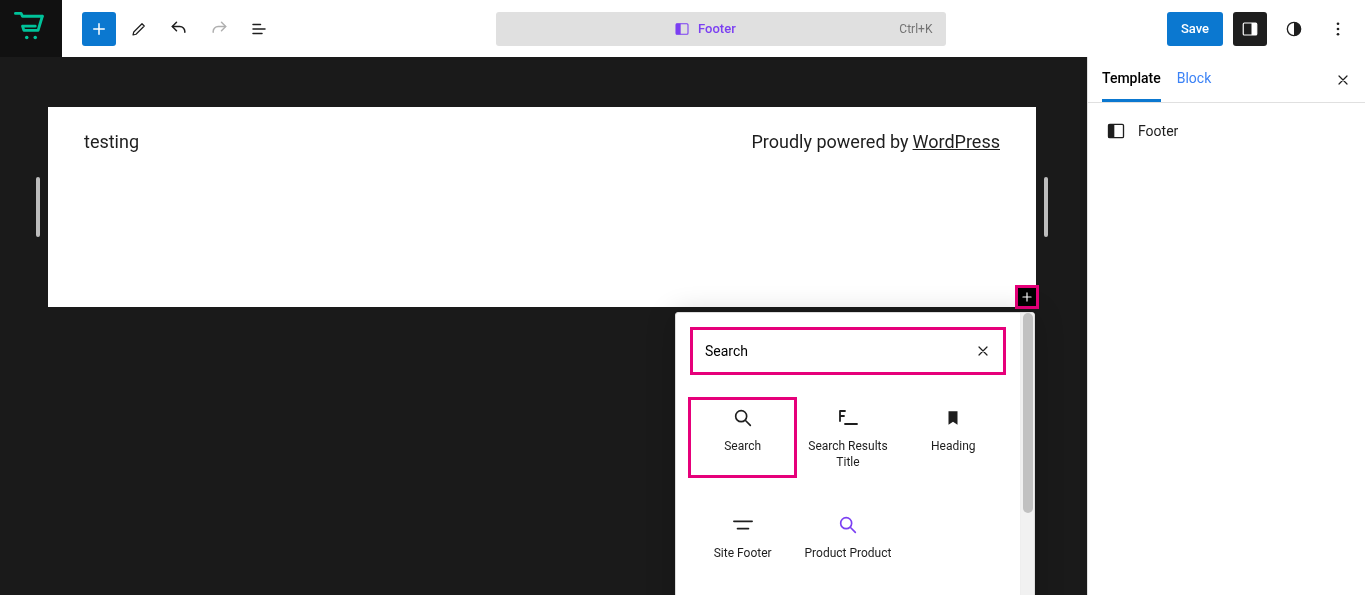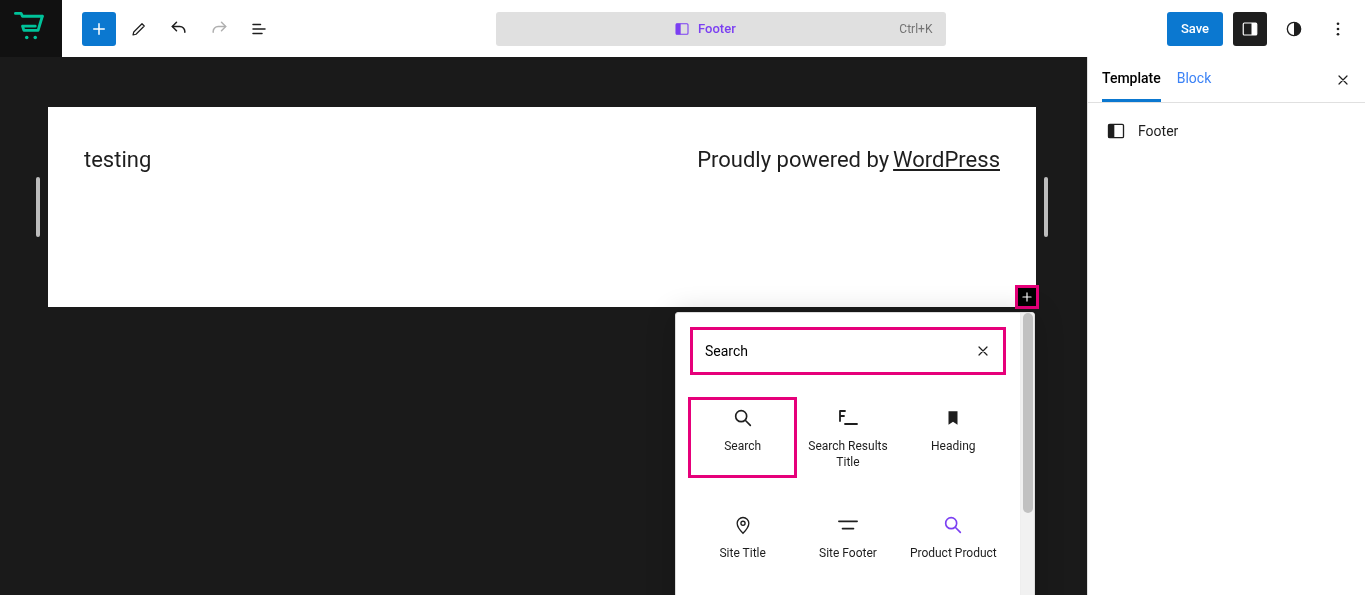--- a/index.html
+++ b/index.html
@@ -17,21 +17,21 @@
   .topbar-center { display: flex; align-items: center; justify-content: space-between; width: 450px; height: 34px; background: #e0e0e0; border-radius: 3px; padding: 0 14px; }
   .center-title { color: #7b3ff2; font-weight: 500; display: flex; align-items: center; gap: 8px; }
   .center-shortcut { color: #737373; font-size: 12px; }
   .topbar-right { display: flex; align-items: center; gap: 10px; }
   .save-btn { background: #0b78d0; color: #fff; height: 34px; padding: 16px 14px; border-radius: 3px; display: flex; align-items: center; font-weight: 500; cursor: pointer; }
   .panel-btn { background: #1e1e1e; color: #fff; }
 
   
   .main { flex: 1; display: flex; overflow: hidden; }
   .canvas-wrap { flex: 1; background: #1a1a1a; position: relative; overflow: hidden; }
-  .canvas { position: absolute; left: 48px; top: 50px; width: 988px; height: 200px; background: #fff; padding: 40px 36px; display: flex; justify-content: space-between; align-items: flex-start; font-size: 22px; }
+  .canvas { position: absolute; left: 48px; top: 50px; width: 988px; height: 200px; background: #fff; padding: 24px 36px; display: flex; justify-content: space-between; align-items: flex-start; font-size: 18px; }
   .canvas .right { display: flex; gap: 4px; }
   .canvas .right .wp { text-decoration: underline; }
   .resize-handle { position: absolute; width: 4px; height: 60px; background: #bdbdbd; border-radius: 2px; top: 120px; }
   .rh-left { left: 36px; }
   .rh-right { left: 1044px; }
 
   .add-bubble { position: absolute; left: 1015px; top: 228px; width: 24px; height: 24px; background: #000; border: 3px solid #e6007a; display:flex; align-items:center; justify-content:center; color:#fff; cursor:pointer; }
 
   
   .inserter { position: absolute; left: 675px; top: 255px; width: 360px; height: 340px; background: #fff; box-shadow: 0 3px 30px rgba(0,0,0,.2); border: 1px solid #ddd; border-radius: 3px; display:flex; }
@@ -187,29 +187,20 @@
             <div class="block-item">
               <div class="bi-icon">
                   <svg width="18" height="18" viewBox="0 0 24 24">
                     <path d="M6 3h12v18l-6-4-6 4V3z" fill="#1e1e1e"></path>
                   </svg>
                 </div>
               <div class="bi-label">Heading</div>
             </div>
             <div class="block-item">
               <div class="bi-icon">
-                  <svg width="20" height="22" viewBox="0 0 24 24">
-                    <path d="M12 22s7-7 7-12a7 7 0 10-14 0c0 5 7 12 7 12z" stroke="#1e1e1e" stroke-width="1.6" fill="none"></path>
-                    <circle cx="12" cy="10" r="2.5" stroke="#1e1e1e" stroke-width="1.6" fill="none"></circle>
-                  </svg>
-                </div>
-              <div class="bi-label">Site Title</div>
-            </div>
-            <div class="block-item">
-              <div class="bi-icon">
                   <svg width="22" height="14" viewBox="0 0 24 14">
                     <path d="M2 3h20M6 11h12" stroke="#1e1e1e" stroke-width="1.8" stroke-linecap="round"></path>
                   </svg>
                 </div>
               <div class="bi-label">Site Footer</div>
             </div>
             <div class="block-item purple">
               <div class="bi-icon">
                   <svg width="22" height="22" viewBox="0 0 24 24">
                     <circle cx="10" cy="10" r="6" stroke="currentColor" stroke-width="1.8" fill="none"></circle>

